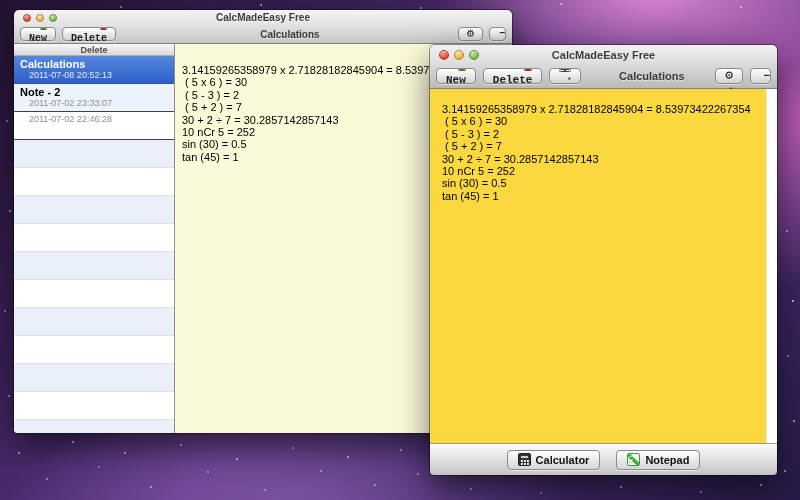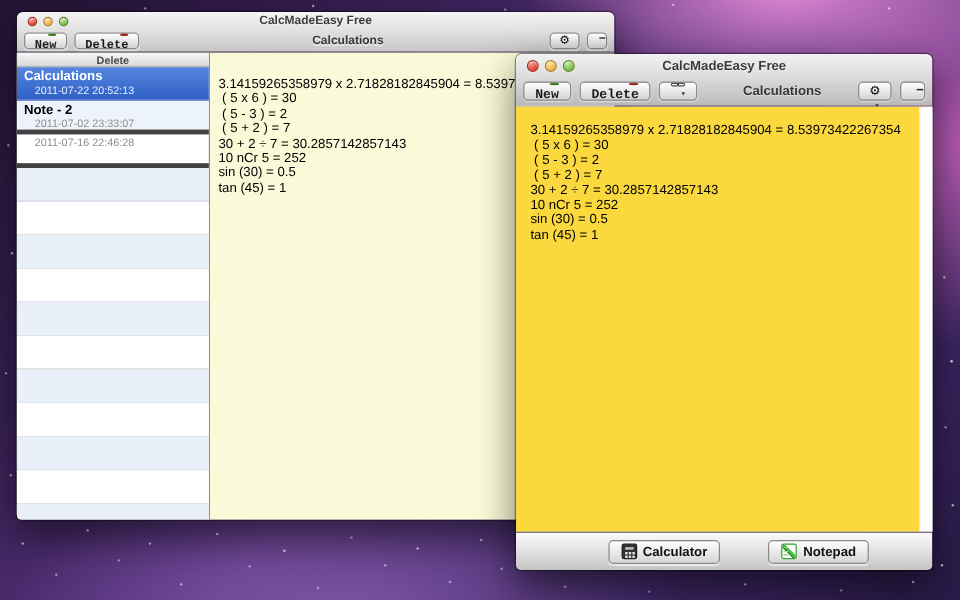--- a/index.html
+++ b/index.html
@@ -84,21 +84,21 @@
   #back-window .tb-title { font-size:10px; }
   .back-body { flex:1; display:flex; min-height:0; background:#fafad8; border-radius:0 0 4px 4px; overflow:hidden; }
 
   
   .sidebar { width:161px; border-right:1px solid #8f8f8f; background:#fff; display:flex; flex-direction:column; }
   .sidebar-header {
     height:12px; background:linear-gradient(#f7f7f7, #d9d9d9);
     border-bottom:1px solid #b0b0b0; text-align:center;
     font-size:9px; font-weight:bold; color:#4a4a4a; line-height:12px;
   }
-  .note-row { height:28px; padding:2px 4px 0 6px; border-bottom:4px solid #404040; }
+  .note-row { height:28px; padding:2px 4px 0 6px; border-bottom:1px solid #404040; }
   .note-row.alt { background:#edf3fb; }
   .note-title { font-size:11px; font-weight:bold; color:#000; line-height:12px; }
   .note-date { font-size:9px; color:#8f8f8f; padding-left:9px; line-height:11px; }
   .note-row.selected { background:linear-gradient(#5587de, #2e5fc6); border-bottom:1px solid #2a55b4; }
   .note-row.selected .note-title { color:#fff; }
   .note-row.selected .note-date { color:#e6edff; }
   .empty-rows {
     flex:1;
     background:repeating-linear-gradient(180deg,
       #e9f0fa 0, #e9f0fa 27px, #dbe2ec 27px, #dbe2ec 28px,
@@ -133,21 +133,20 @@
     height:32px; background:linear-gradient(#fbfbfb, #dedede 55%, #c3c3c3);
     border-top:1px solid #979797; border-radius:0 0 4px 4px;
     display:flex; align-items:center; justify-content:center; gap:16px;
   }
   .bottom-btn {
     display:inline-flex; align-items:center; gap:5px; height:20px; padding:0 10px;
     background:linear-gradient(#ffffff, #ececec 45%, #d5d5d5);
     border:1px solid #8a8a8a; border-radius:4px;
     font-size:11px; font-weight:bold; color:#111;
     box-shadow:0 1px 1px rgba(255,255,255,.6);
-    margin-left:24px;
   }
   .icon-calc { width:13px; height:13px; background:#333; border-radius:2px; position:relative; border:1px solid #1f1f1f; }
   .icon-calc::before { content:""; position:absolute; left:2px; right:2px; top:1.5px; height:2px; background:#c4cdc4; }
   .icon-calc::after {
     content:""; position:absolute; left:2px; top:5.5px; width:2px; height:2px; background:#e9e9e9;
     box-shadow:3px 0 #e9e9e9, 6px 0 #e9e9e9, 0 3px #e9e9e9, 3px 3px #e9e9e9, 6px 3px #e9e9e9;
   }
   .icon-notepad { width:13px; height:13px; background:#fff; border:1.5px solid #36a036; border-radius:2px; position:relative; }
   .icon-notepad::before {
     content:""; position:absolute; inset:0;
@@ -197,28 +196,28 @@
         <button class="tb-btn minus-btn">
           <span class="glyph" style="font-size:10px;">−</span>
         </button>
       </div>
     </div>
     <div class="back-body">
       <div class="sidebar">
         <div class="sidebar-header">Delete</div>
         <div class="note-row selected">
           <div class="note-title">Calculations</div>
-          <div class="note-date">2011-07-22 20:52:13</div>
+          <div class="note-date">2011-07-08 20:52:13</div>
         </div>
         <div class="note-row alt">
           <div class="note-title">Note - 2</div>
           <div class="note-date">2011-07-02 23:33:07</div>
         </div>
         <div class="note-row">
-          <div class="note-date">2011-07-16 22:46:28</div>
+          <div class="note-date">2011-07-02 22:46:28</div>
         </div>
         <div class="empty-rows"></div>
       </div>
       <div class="note-pane">
         <div class="calc-line">3.14159265358979 x 2.71828182845904 = 8.53973422267354</div>
         <div class="calc-line"> ( 5 x 6 ) = 30</div>
         <div class="calc-line"> ( 5 - 3 ) = 2</div>
         <div class="calc-line"> ( 5 + 2 ) = 7</div>
         <div class="calc-line">30 + 2 ÷ 7 = 30.2857142857143</div>
         <div class="calc-line">10 nCr 5 = 252</div>

